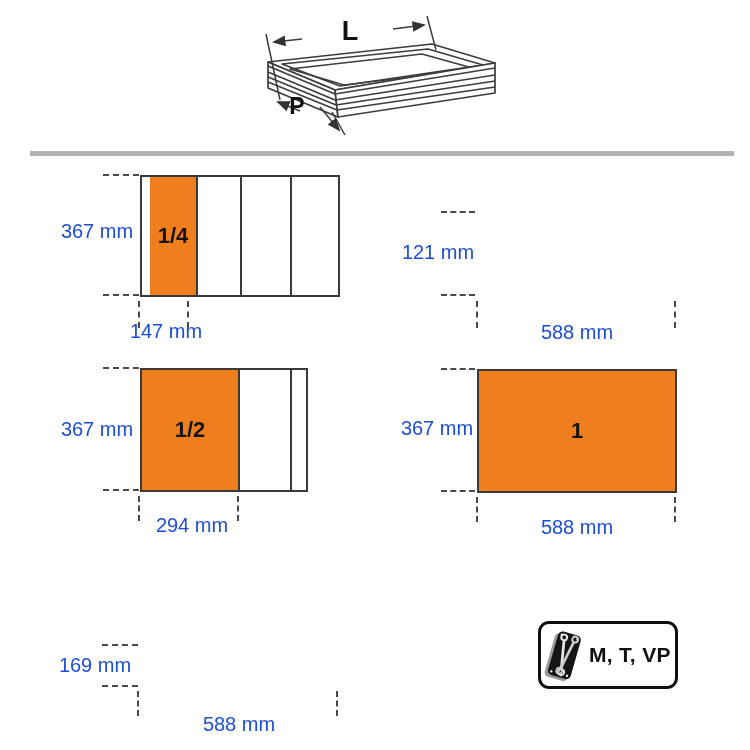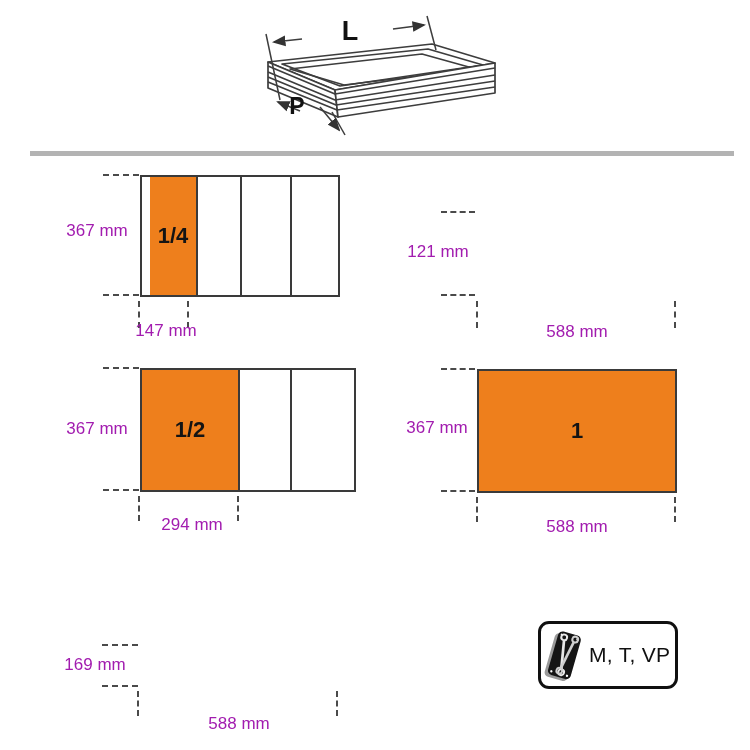--- a/index.html
+++ b/index.html
@@ -11,39 +11,39 @@
   #separator{position:absolute;left:30px;top:151px;width:704px;height:5px;background:var(--sep,#b3b3b3);}
   
   .rect{position:absolute;border:2px solid var(--line,#3a3a3a);box-sizing:border-box;background:#fff;}
   .orange{position:absolute;background:var(--orange,#ee7f1c);box-sizing:border-box;
           display:flex;align-items:center;justify-content:center;}
   .fraction{font-weight:bold;font-size:22px;color:#141414;}
   .divider-v{position:absolute;top:0;bottom:0;width:2px;background:var(--line,#3a3a3a);}
   .divider-h{position:absolute;left:0;right:0;height:2px;background:var(--line,#3a3a3a);}
   .dash-h{position:absolute;height:0;border-top:2px dashed #4a4a4a;}
   .dash-v{position:absolute;width:0;border-left:2px dashed #4a4a4a;}
-  .dim{position:absolute;transform:translate(-50%,-50%);font-size:17px;color:#a21caf;white-space:nowrap;text-align:center;}
+  .dim{position:absolute;transform:translate(-50%,-50%);font-size:20px;color:#1d4ed8;white-space:nowrap;text-align:center;}
   
   #rectA{left:140px;top:175px;width:200px;height:122px;}
   #orangeA{left:8px;top:0;bottom:0;width:48px;border-right:2px solid var(--line,#3a3a3a);}
   #rectB{left:477px;top:174px;width:200px;height:123px;}
   #orangeB{left:0;right:0;bottom:0;height:85px;border-top:2px solid var(--line,#3a3a3a);}
-  #rectC{left:140px;top:368px;width:216px;height:124px;}
+  #rectC{left:140px;top:368px;width:168px;height:124px;}
   #orangeC{left:0;top:0;bottom:0;width:98px;border-right:2px solid var(--line,#3a3a3a);}
   #rectD{left:477px;top:369px;width:200px;height:124px;background:var(--orange,#ee7f1c);}
   #orangeD{left:0;top:0;right:0;bottom:0;}
   #rectE{left:139px;top:565px;width:199px;height:123px;}
   #orangeE{left:0;right:0;bottom:0;height:41px;border-top:2px solid var(--line,#3a3a3a);}
   
   #drawer-iso{position:absolute;left:250px;top:8px;width:260px;height:138px;}
   
   #badge{position:absolute;left:538px;top:621px;width:140px;height:68px;
          border:3px solid #101010;border-radius:11px;box-sizing:border-box;background:#fff;
          display:flex;align-items:center;padding-left:3px;}
-  #badge-label{font-weight:normal;font-size:21px;color:#101010;margin-left:1px;letter-spacing:.3px;}
+  #badge-label{font-weight:bold;font-size:21px;color:#101010;margin-left:1px;letter-spacing:.3px;}
 </style>
 </head>
 <body>
 
 <div id="page">
 
   <svg id="drawer-iso" viewBox="0 0 260 138">
     <defs>
       <marker id="ah" viewBox="0 0 10 8" refX="8.5" refY="4" markerWidth="9" markerHeight="8" orient="auto-start-reverse">
         <path d="M0,0 L10,4 L0,8 Z" fill="#333"></path>

